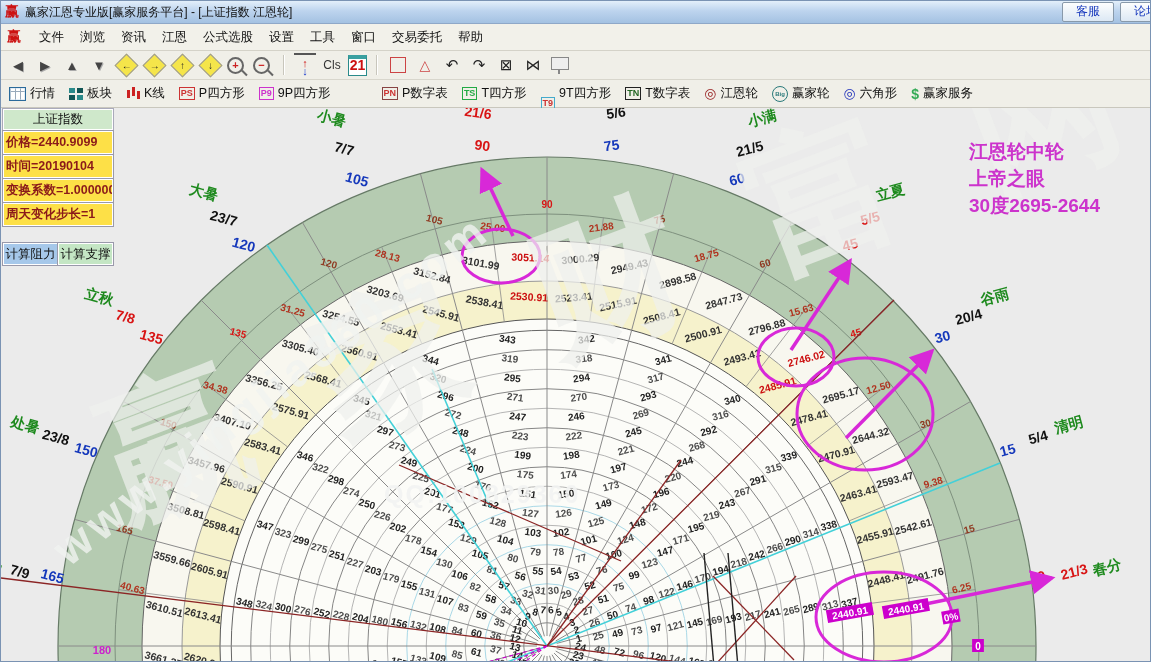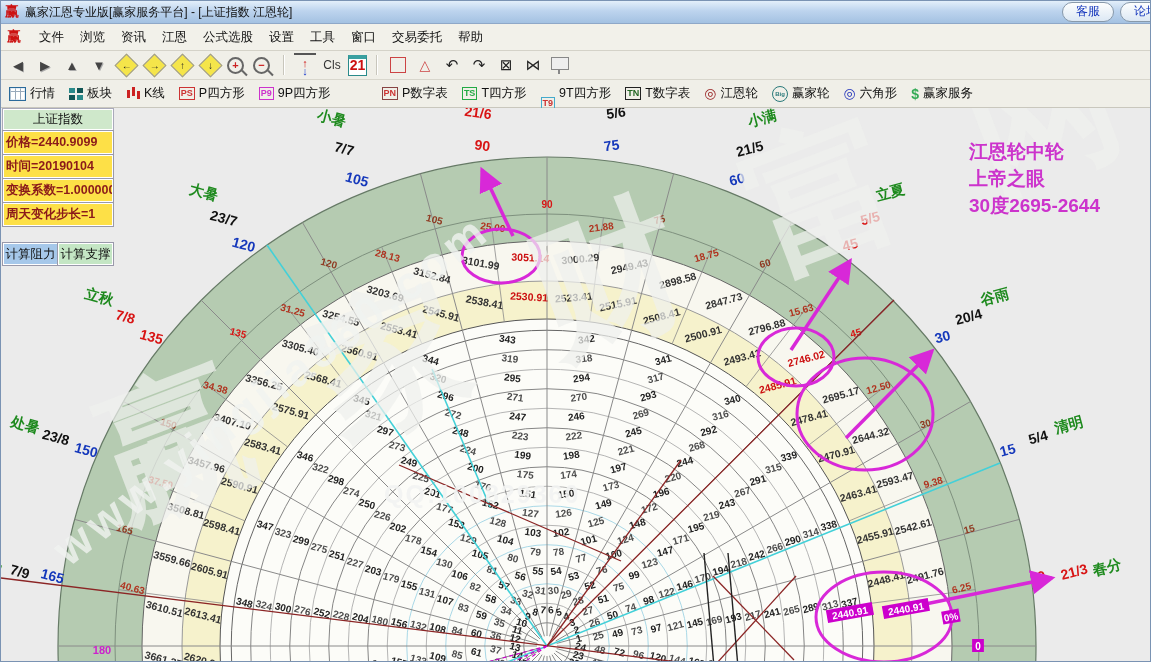--- a/index.html
+++ b/index.html
@@ -3,21 +3,21 @@
 <meta charset="utf-8">
 <style>
   html,body{margin:0;padding:0;}
   body{font-family:"Liberation Sans", sans-serif; width:1151px; height:662px; overflow:hidden; background:#ebebeb;}
   .window{width:1151px;height:662px;position:relative;overflow:hidden;border:1px solid #7a93b3;box-sizing:border-box;}
   
   .titlebar{height:22px;background:linear-gradient(180deg,#e3effa,#bdd4ee 45%,#a4c2e2);display:flex;align-items:center;padding:0 4px;position:relative;overflow:hidden;border-bottom:1px solid #8fa8c8;}
   .tlogo{color:#cc1111;font-weight:bold;font-size:14px;margin-right:6px;}
   .ttext{font-size:12px;color:#111;}
   .tb-buttons{position:absolute;right:-22px;top:1px;display:flex;gap:6px;}
-  .tb-btn{width:50px;height:18px;background:linear-gradient(180deg,#fdfefe,#dce8f4);border:1px solid #8899aa;border-radius:10px;color:#1133bb;font-size:12px;text-align:center;line-height:17px;}
+  .tb-btn{width:50px;height:18px;background:linear-gradient(180deg,#fdfefe,#dce8f4);border:1px solid #8899aa;border-radius:2px;color:#1133bb;font-size:12px;text-align:center;line-height:17px;}
   
   .menubar{height:26px;background:#f2f1ea;display:flex;align-items:center;padding:0 6px;border-bottom:1px solid #d4d2c8;font-size:12.5px;color:#111;}
   .menubar .mlogo{color:#cc1111;font-weight:bold;font-size:14px;margin-right:10px;}
   .menu-item{padding:3px 8px;cursor:default;}
   
   .toolbar2{height:28px;background:#f0efe8;display:flex;align-items:center;padding:0 6px;gap:5px;border-bottom:1px solid #d8d6cc;}
   .tbtn{width:22px;height:22px;display:inline-flex;align-items:center;justify-content:center;font-size:13px;color:#333;position:relative;}
   .arr{color:#444;font-size:13px;text-shadow:1px 1px 0 #aaa;}
   .dia{width:15px;height:15px;background:#f5e54a;border:1px solid #999;transform:rotate(45deg);display:inline-flex;align-items:center;justify-content:center;margin:0 3px;}
   .dia > span{transform:rotate(-45deg);font-size:10px;color:#222;font-weight:bold;}

